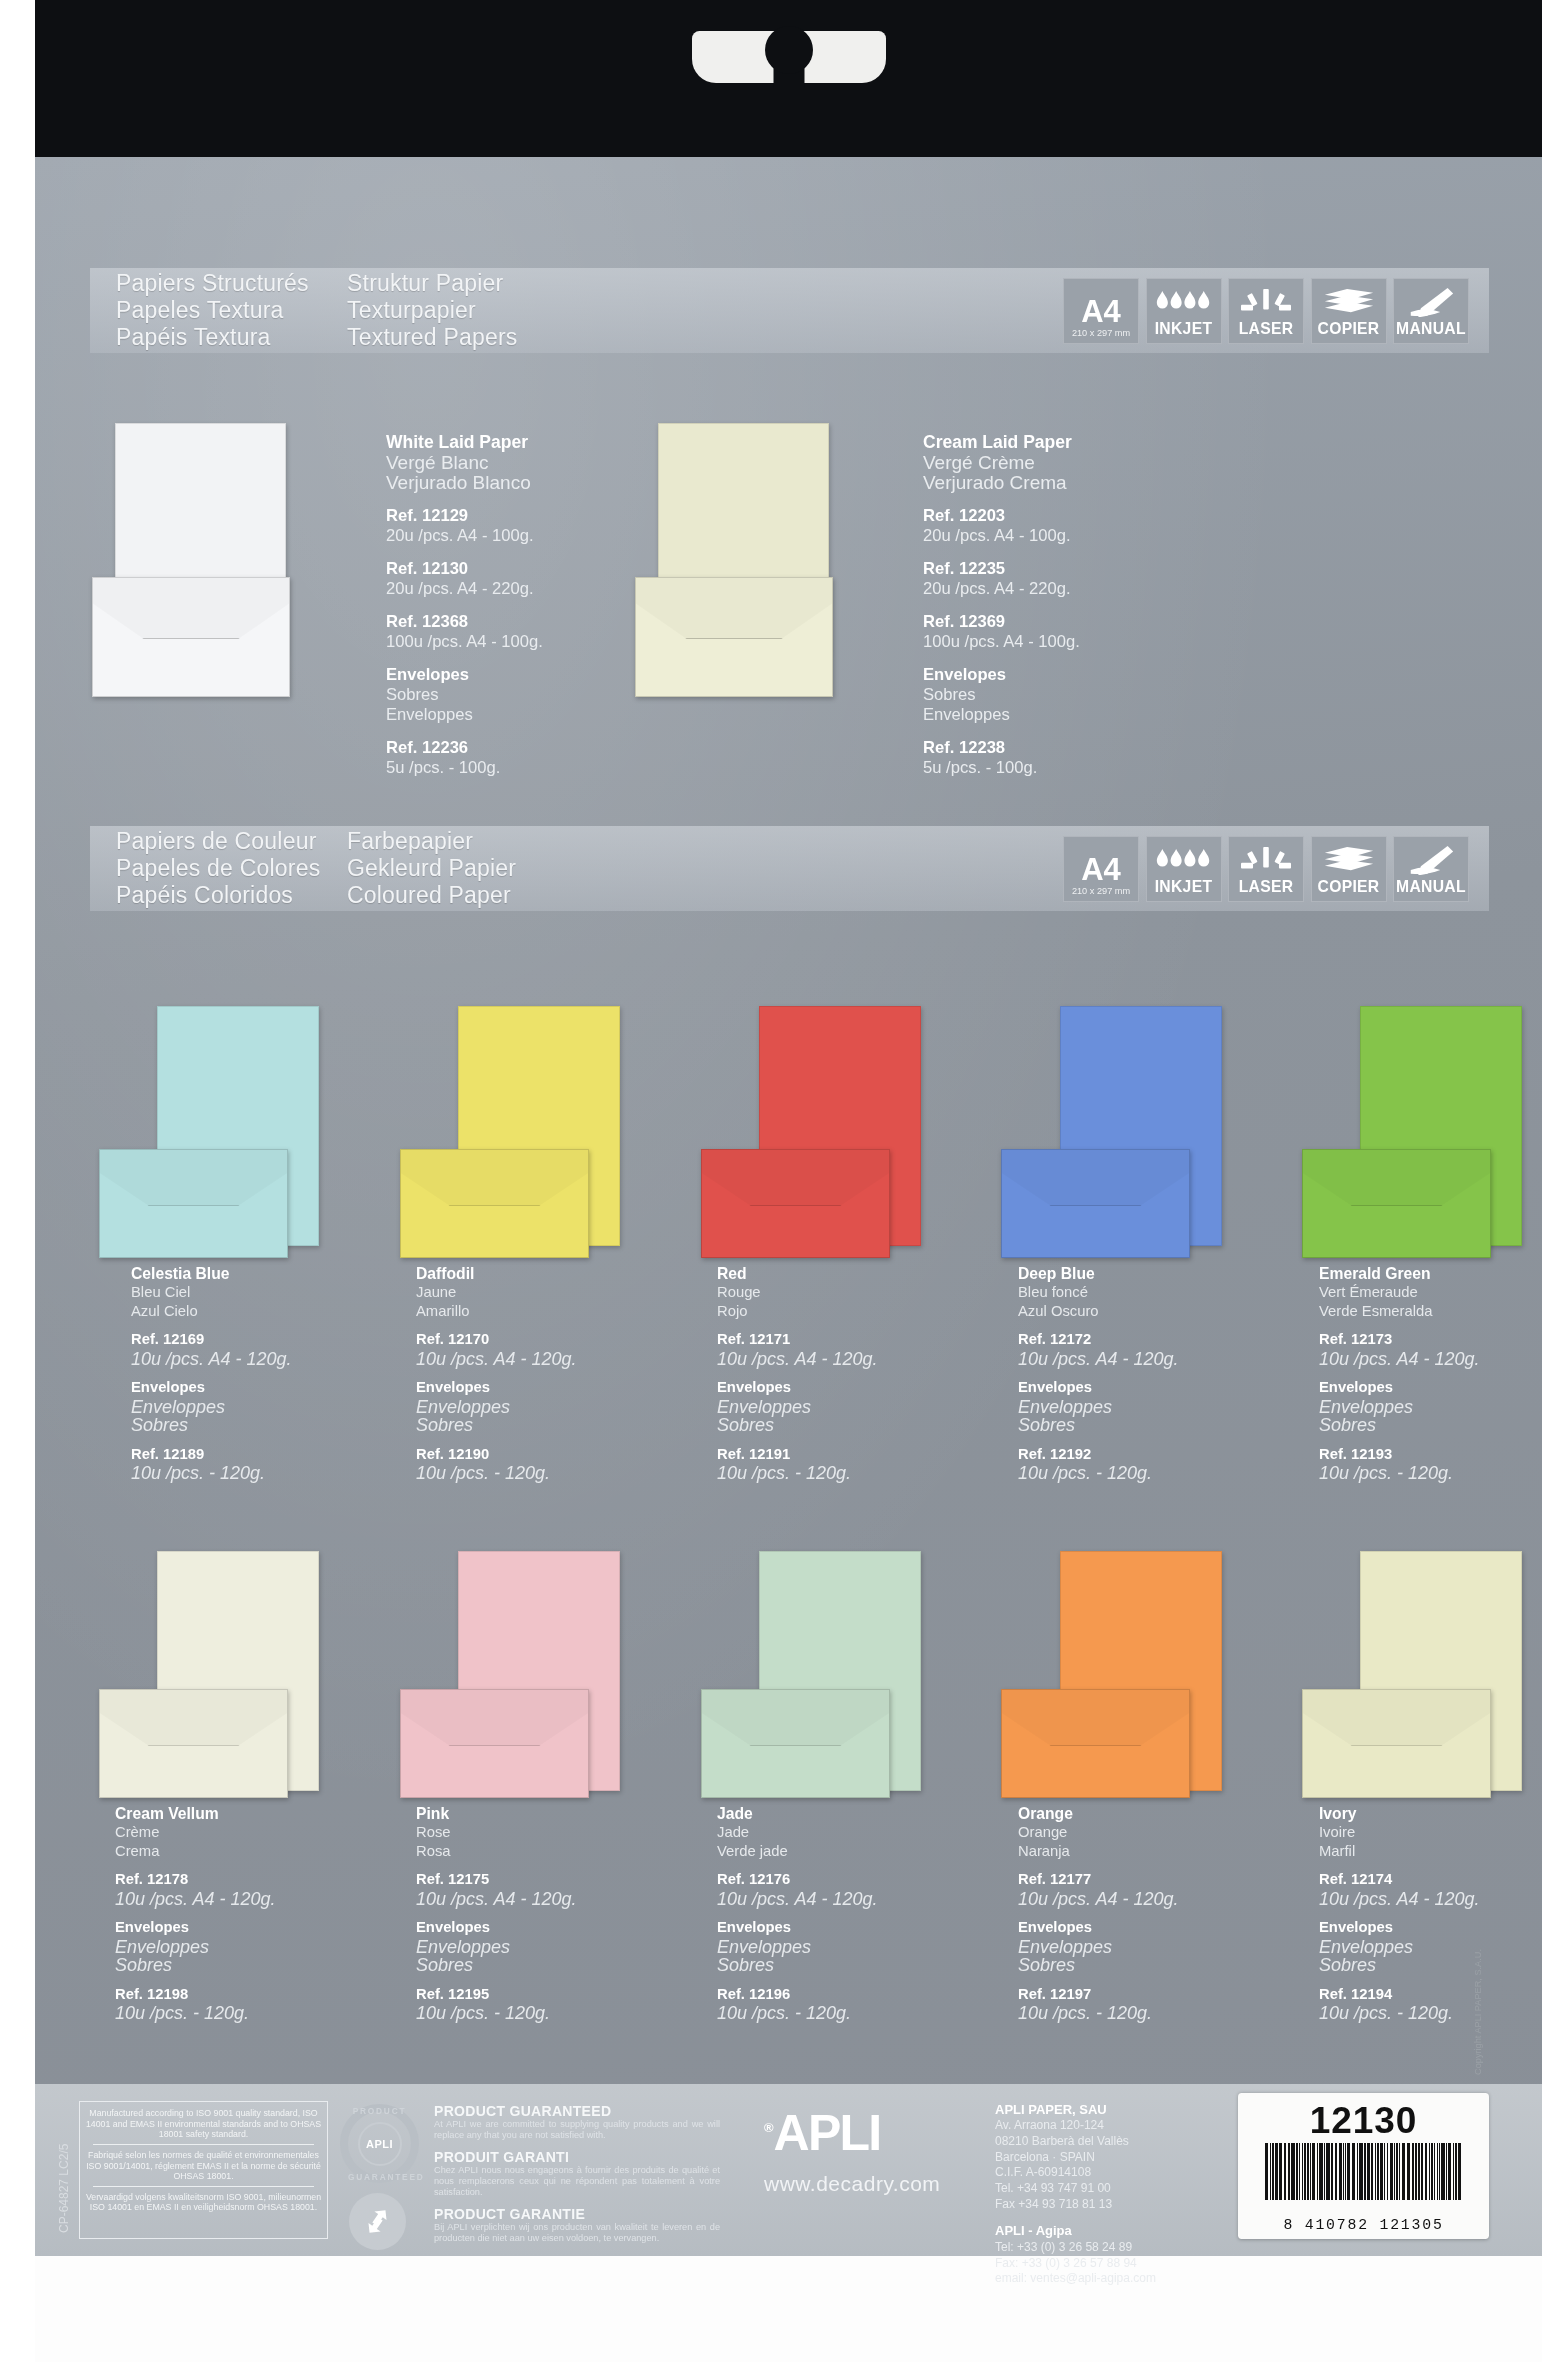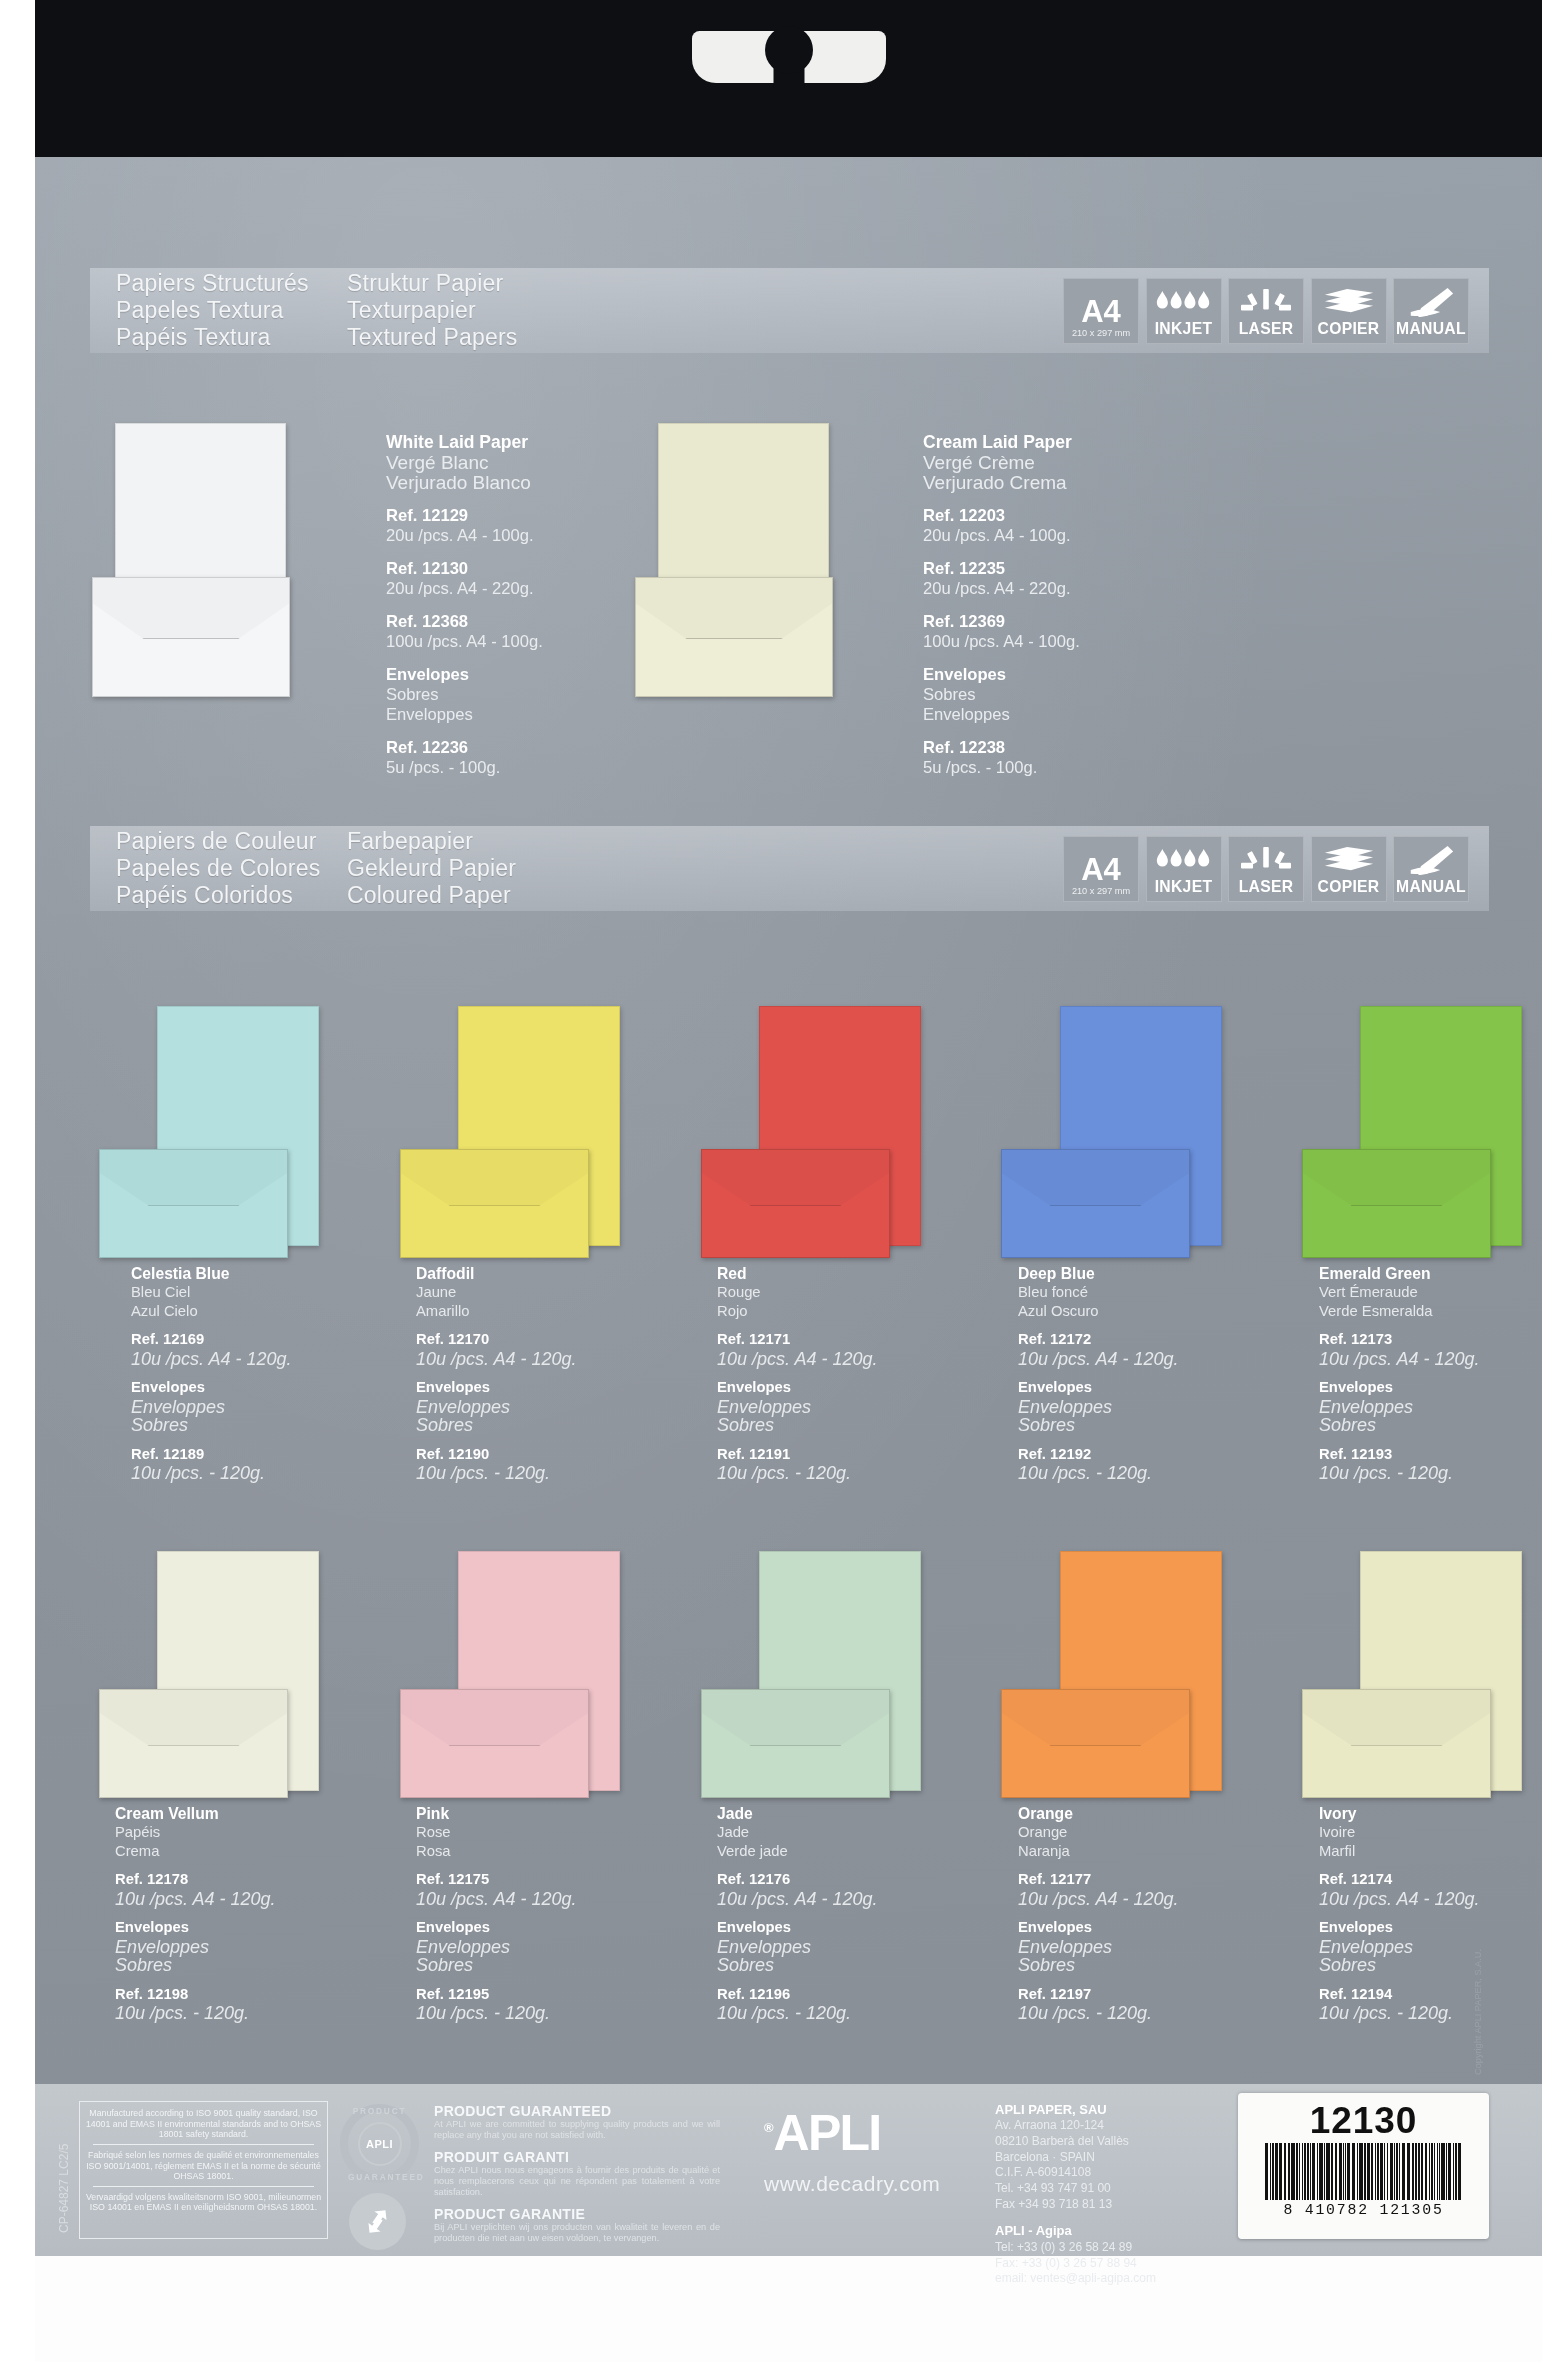--- a/index.html
+++ b/index.html
@@ -161,21 +161,21 @@
   .addr p { color:#e9ecef; font-size:12px; line-height:15.7px;}
   .addr .gap { height:10px; }
   .barcode-card {
     position:absolute; left:1203px; top:9.2px; width:251px; height:146px;
     background:#fbfbfa; border-radius:3.7px; box-shadow:0 0.9px 3.7px rgba(0,0,0,.25);
     display:flex; flex-direction:column; align-items:center; padding-top:7.4px;
   }
   .bc-num { font-size:37px; font-weight:bold; color:#111; letter-spacing:0.9px; line-height:39px;}
   .bc-bars { display:flex; align-items:flex-end; height:57px; margin-top:3.7px;}
   .bc-bars i { display:block; background:#111; height:100%; margin-right:1.4px;}
-  .bc-digits { font-family:"Liberation Mono", monospace; font-size:14.8px; color:#111; letter-spacing:1.8px; margin-top:2px;}
+  .bc-digits { font-family:"Liberation Mono", monospace; font-size:14.8px; color:#111; letter-spacing:1.8px; margin-top:17px;}
   .copyright-v {
     position:absolute; left:1473px; top:2097px;
     transform: rotate(-90deg); transform-origin: left top;
     color:#9aa0a6; font-size:9.2px; white-space:nowrap; width:148px;
     text-align:right;
   }
   .leftcode-v {
     position:absolute; left:57px; top:2233px;
     transform: rotate(-90deg); transform-origin: left top;
     color:#d9dde1; font-size:12px; white-space:nowrap;
@@ -465,21 +465,21 @@
         <div class="spec">Sobres</div>
         <div class="ref">Ref. 12193</div>
         <div class="spec">10u /pcs. - 120g.</div>
       </div>
       <div class="sheet" style="left: 157px; top: 1551px; width: 162px; height: 240px; background: rgb(238, 238, 222);"></div>
       <div class="env" style="left: 99px; top: 1689px; width: 189px; height: 109px; background: rgb(238, 238, 222);">
         <div class="flap"></div>
       </div>
       <div class="cell" style="left: 115px; top: 1804px;">
         <div class="nm">Cream Vellum</div>
-        <div class="sub">Papéis</div>
+        <div class="sub">Crème</div>
         <div class="sub">Crema</div>
         <div class="ref">Ref. 12178</div>
         <div class="spec">10u /pcs. A4 - 120g.</div>
         <div class="envh">Envelopes</div>
         <div class="spec">Enveloppes</div>
         <div class="spec">Sobres</div>
         <div class="ref">Ref. 12198</div>
         <div class="spec">10u /pcs. - 120g.</div>
       </div>
       <div class="sheet" style="left: 458px; top: 1551px; width: 162px; height: 240px; background: rgb(240, 195, 201);"></div>

